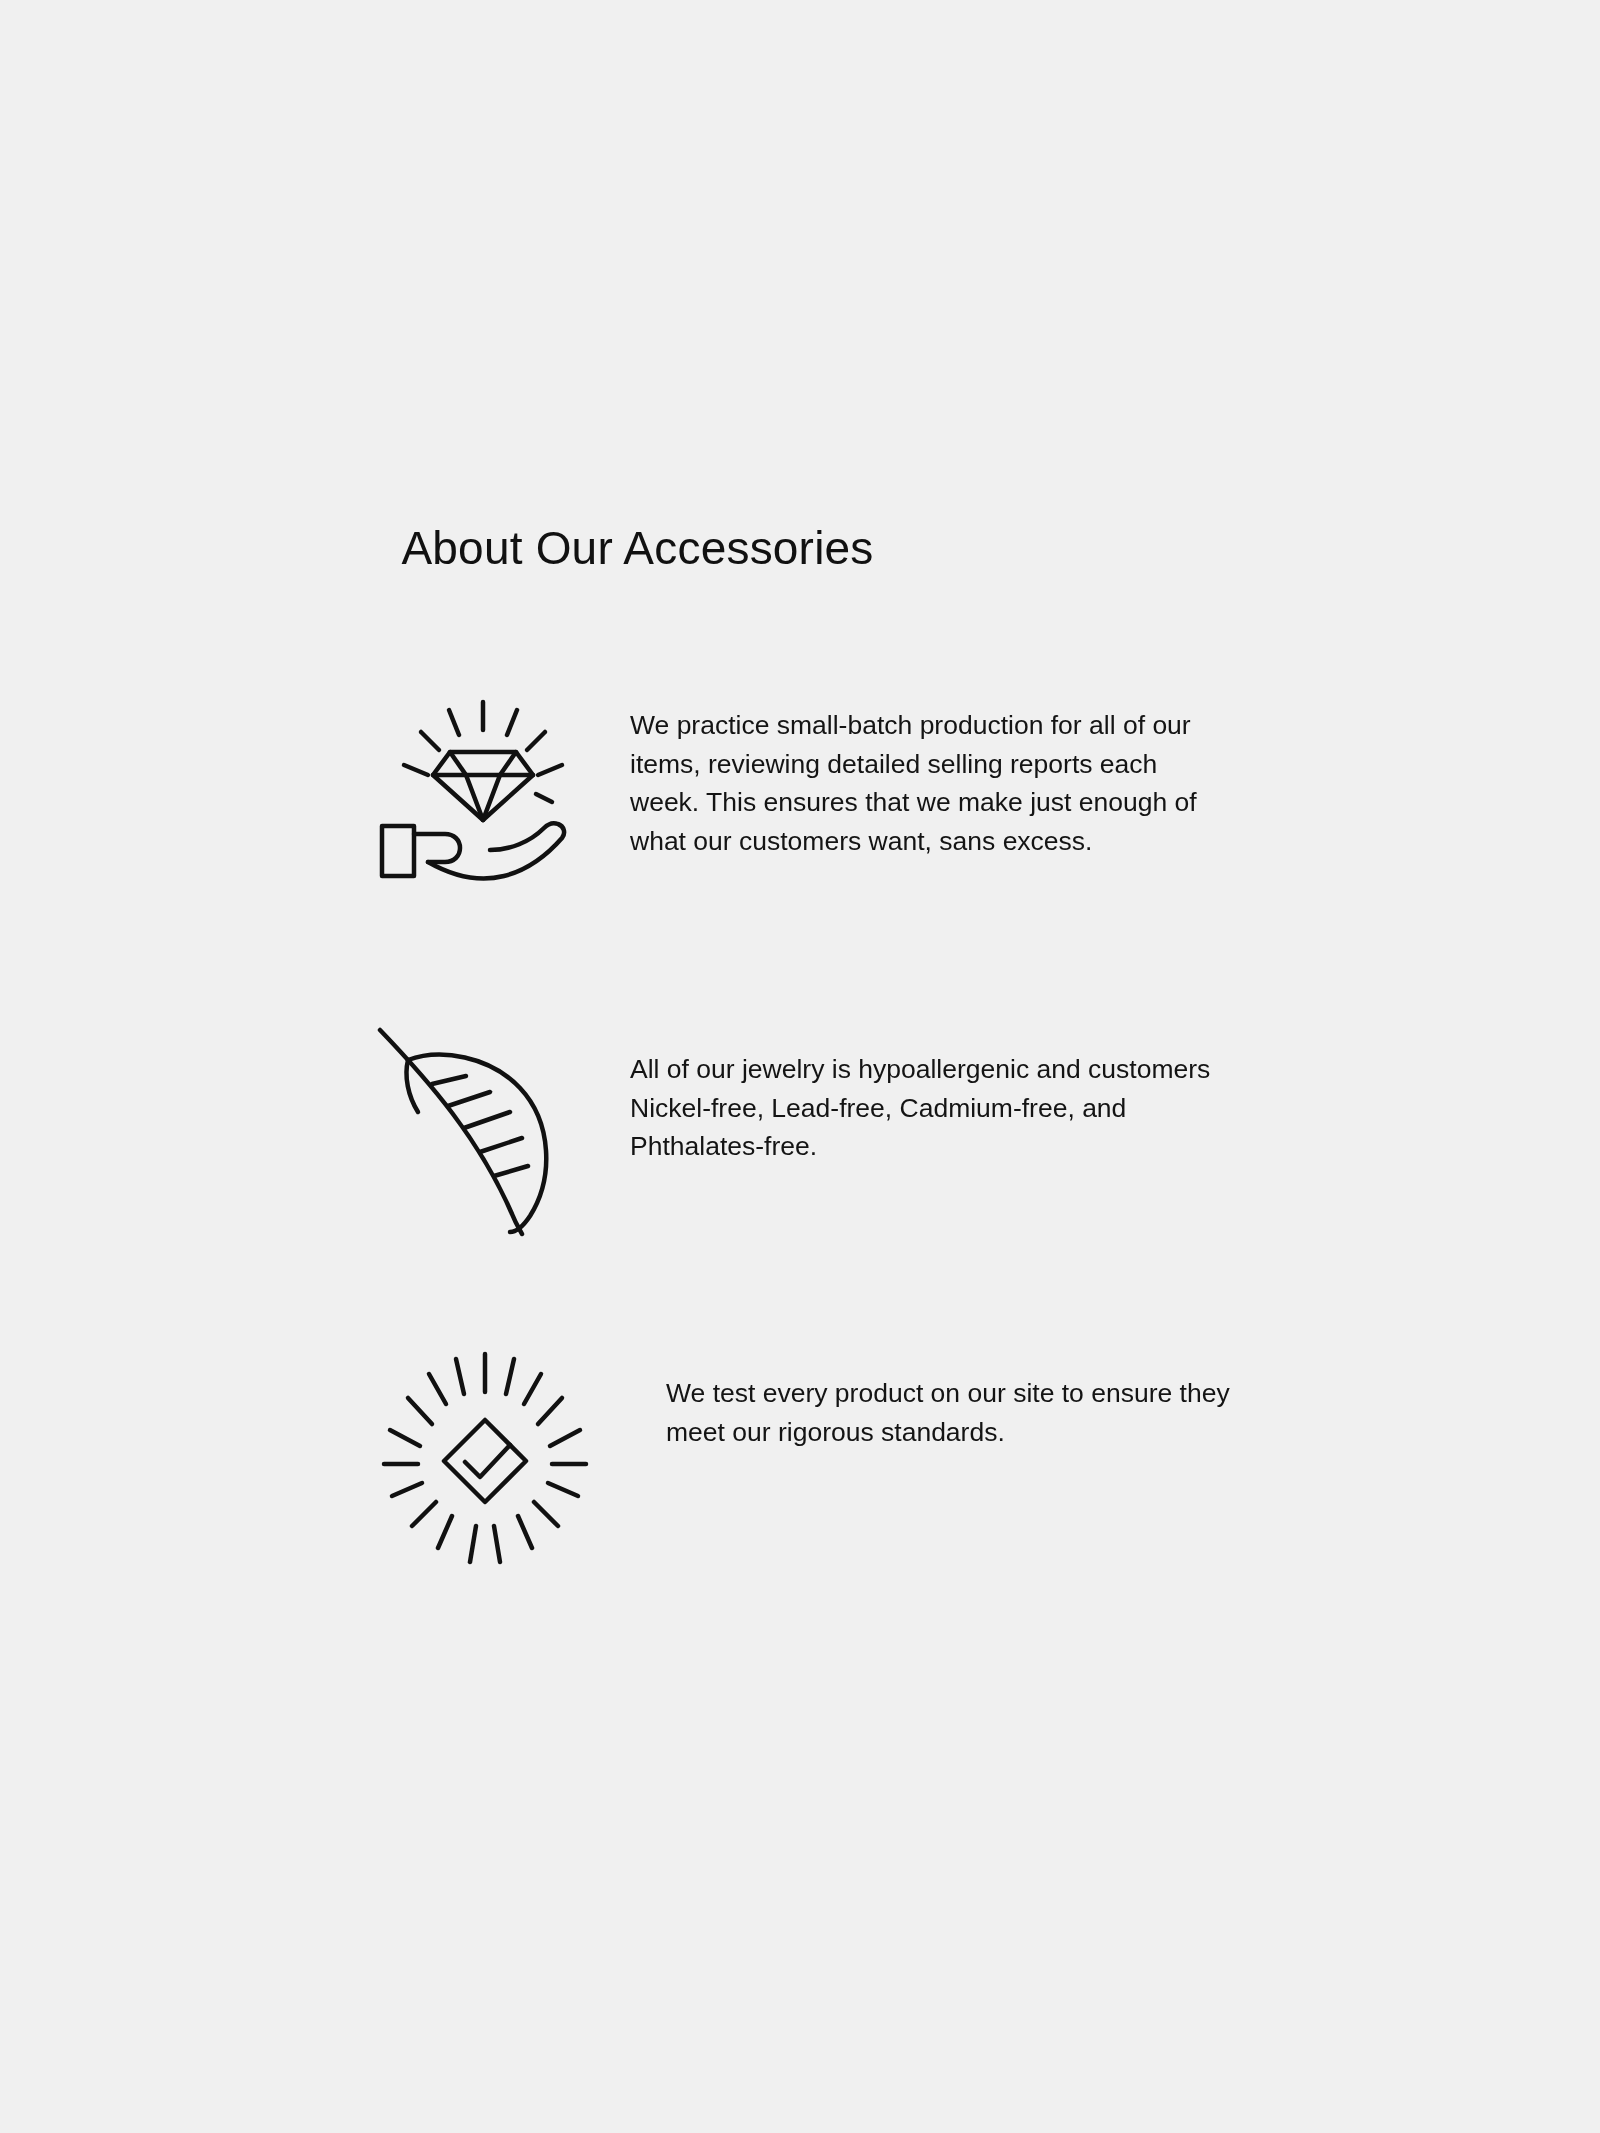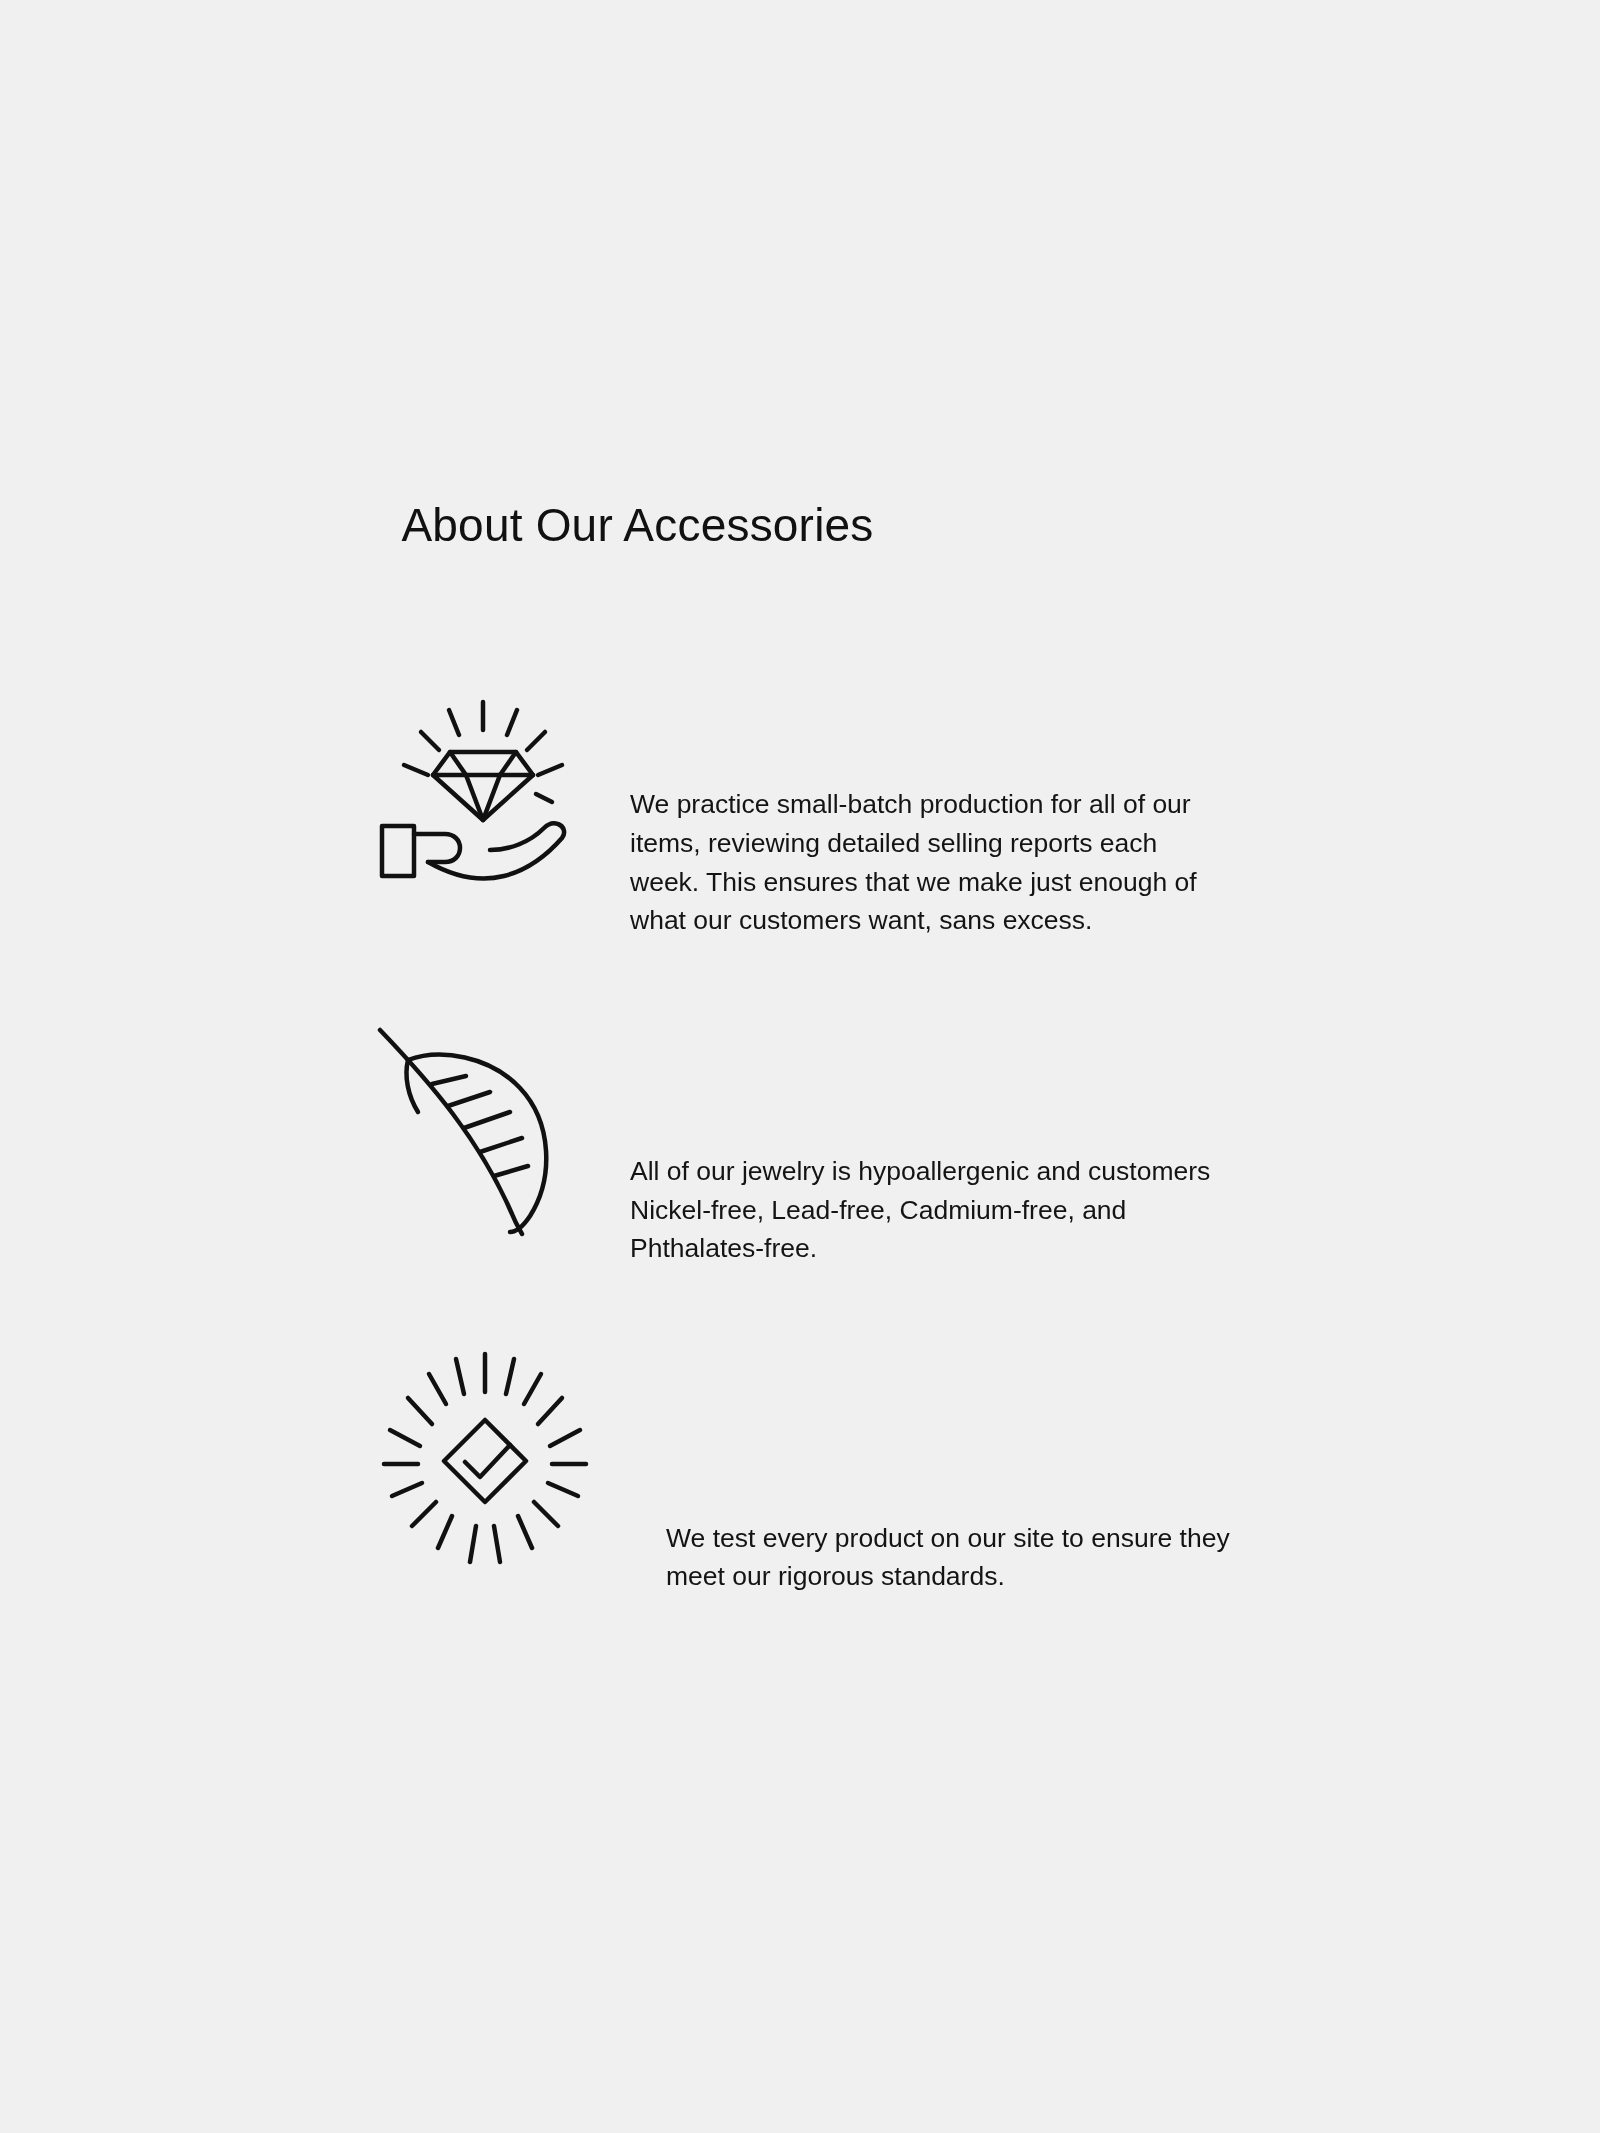--- a/index.html
+++ b/index.html
@@ -16,38 +16,38 @@
   }
   .page {
     position: relative;
     width: 1600px;
     height: 2133px;
     background: #f0f0f0;
     box-sizing: border-box;
   }
   .page-title {
     position: absolute;
-    top: 467px;
+    top: 490px;
     left: 0;
     width: 1275px;
     text-align: center;
     font-size: 46px;
     font-weight: 400;
     letter-spacing: 0.2px;
     color: #111111;
   }
   .features {
     position: absolute;
     top: 670px;
     left: 340px;
     width: 920px;
   }
   .feature {
     display: flex;
-    align-items: flex-end;
+    align-items: flex-start;
     margin-bottom: 58px;
   }
   .feature-icon {
     flex: 0 0 290px;
     height: 270px;
     display: flex;
     align-items: center;
     justify-content: center;
   }
   .feature-icon svg {

